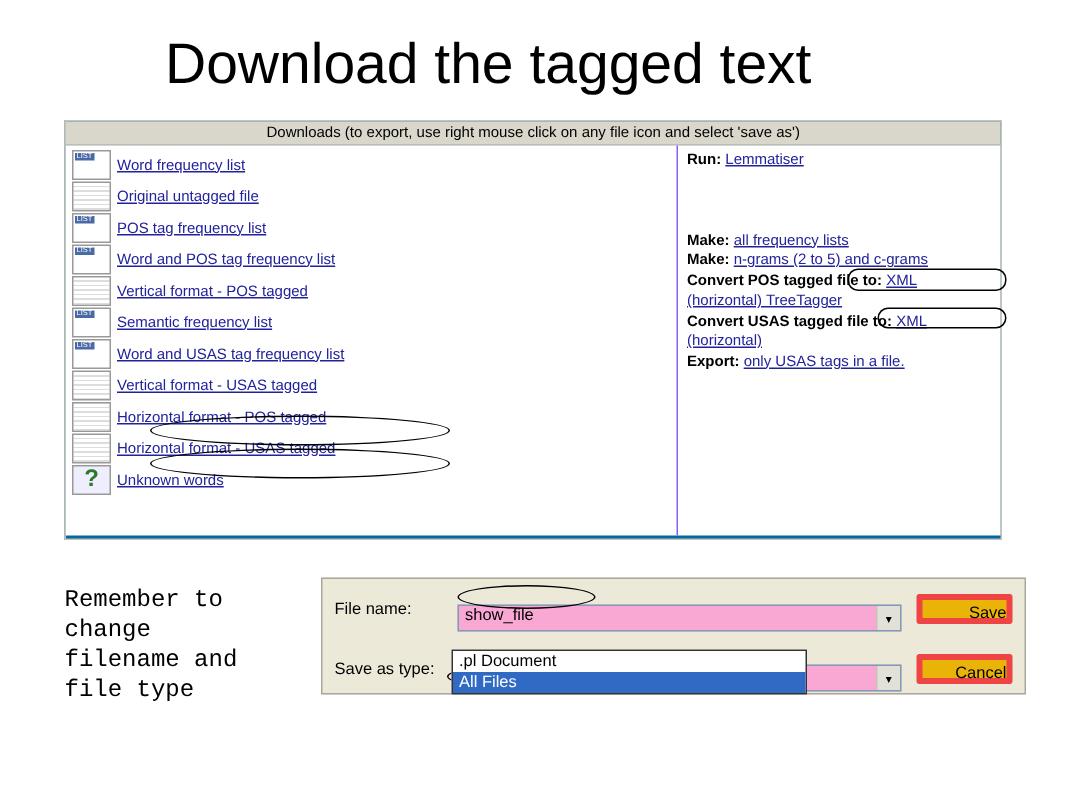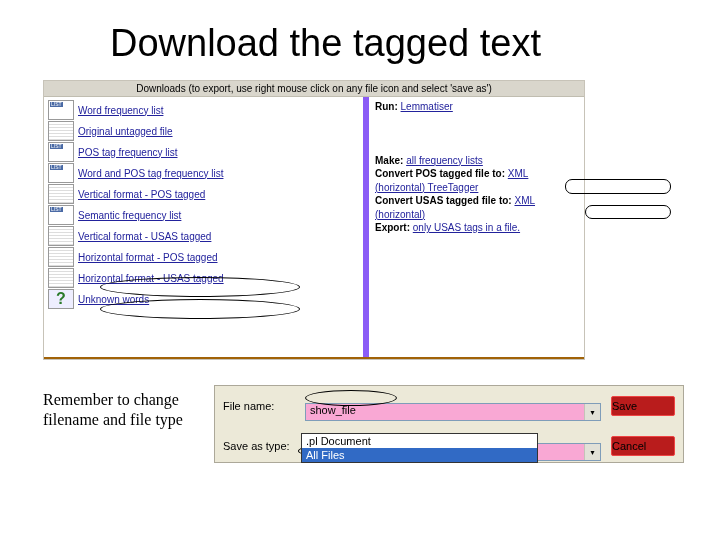--- a/index.html
+++ b/index.html
@@ -15,23 +15,23 @@
     position: absolute;
     top: 22px;
     left: 110px;
     font-size: 38px;
     font-family: Arial, sans-serif;
   }
   .app-area {
     position: absolute;
     top: 80px;
     left: 43px;
-    width: 542px;
+    width: 625px;
     height: 280px;
-    background: #a16207;
+    background: #0369a1;
     border: 1px solid #c7c3b8;
     font-family: Verdana, Arial, sans-serif;
   }
   .header-bar {
     background: #d9d6cc;
     padding: 2px 6px;
     font-size: 10px;
     text-align: center;
     border-bottom: 1px solid #c0bdb0;
   }
@@ -50,21 +50,21 @@
     background: #fff;
     border: 1px solid #c7c3b8;
     padding: 2px 3px;
     margin-bottom: 4px;
   }
   .left-gap { height: 86px; background: transparent !important; border: none !important; }
   .col-mid {
     flex: 1;
     background: #fff;
     padding: 3px 4px;
-    border-right: 6px solid #8b5cf6;
+    border-right: 1px solid #8b5cf6;
   }
   .row {
     display: flex;
     align-items: center;
     gap: 4px;
     margin-bottom: 1px;
     position: relative;
   }
   .row .icon {
     width: 26px;
@@ -120,21 +120,21 @@
   .e2 { left: 100px; top: 299px; width: 200px; height: 20px; }
   .e3 { left: 565px; top: 179px; width: 106px; height: 15px; border-radius: 7px; }
   .e4 { left: 585px; top: 205px; width: 86px; height: 14px; border-radius: 7px; }
 
   .note {
     position: absolute;
     left: 43px;
     top: 390px;
     width: 140px;
     font-size: 16px;
-    font-family: Liberation Serif, serif;
+    font-family: Liberation Mono, monospace;
     line-height: 1.25;
   }
 
   .dialog {
     position: absolute;
     left: 214px;
     top: 385px;
     width: 470px;
     height: 78px;
     background: #ece9d8;
@@ -165,24 +165,24 @@
     right: 0; top: 0;
     width: 15px; height: 100%;
     background: #e2e1d7;
     border-left: 1px solid #c5c2b8;
     display: flex; align-items: center; justify-content: center;
     font-size: 8px;
   }
   .d-btn {
     width: 64px;
     height: 20px;
-    background: #b91c1c;
-    border: 1px solid #ef4444;
+    background: #eab308;
+    border: 4px solid #ef4444;
     border-radius: 2px;
-    text-align: left;
+    text-align: right;
     line-height: 18px;
     font-size: 11px;
     cursor: pointer;
   }
   .dropdown {
     position: absolute;
     left: 301px;
     top: 433px;
     width: 237px;
     border: 1px solid #333;
@@ -222,40 +222,45 @@
           <span class="lbl">Word and POS tag frequency list</span>
         </div>
       <div class="row no-list">
           <span class="icon"></span>
           <span class="lbl">Vertical format - POS tagged</span>
         </div>
       <div class="row">
           <span class="icon"></span>
           <span class="lbl">Semantic frequency list</span>
         </div>
+      <div class="row">
+          <span class="icon"></span>
+          <span class="lbl">Word and USAS tag frequency list</span>
+        </div>
       <div class="row no-list">
           <span class="icon"></span>
           <span class="lbl">Vertical format - USAS tagged</span>
         </div>
       <div class="row no-list">
           <span class="icon"></span>
           <span class="lbl">Horizontal format - POS tagged</span>
         </div>
       <div class="row no-list">
           <span class="icon"></span>
           <span class="lbl">Horizontal format - USAS tagged</span>
         </div>
       <div class="row q">
           <span class="icon">?</span>
           <span class="lbl">Unknown words</span>
         </div>
     </div>
     <div class="col-right">
       <div class="run"><b>Run:</b> <a>Lemmatiser</a></div>
       <div><b>Make:</b> <a>all frequency lists</a></div>
+      <div><b>Make:</b> <a>n-grams (2 to 5) and c-grams</a></div>
       <div><b>Convert POS tagged file to:</b> <a>XML (horizontal) TreeTagger</a></div>
       <div><b>Convert USAS tagged file to:</b> <a>XML (horizontal)</a></div>
       <div><b>Export:</b> <a>only USAS tags in a file.</a></div>
     </div>
   </div>
 </div>
 
 <div class="ellipse e1"></div>
 <div class="ellipse e2"></div>
 <div class="ellipse e3"></div>

